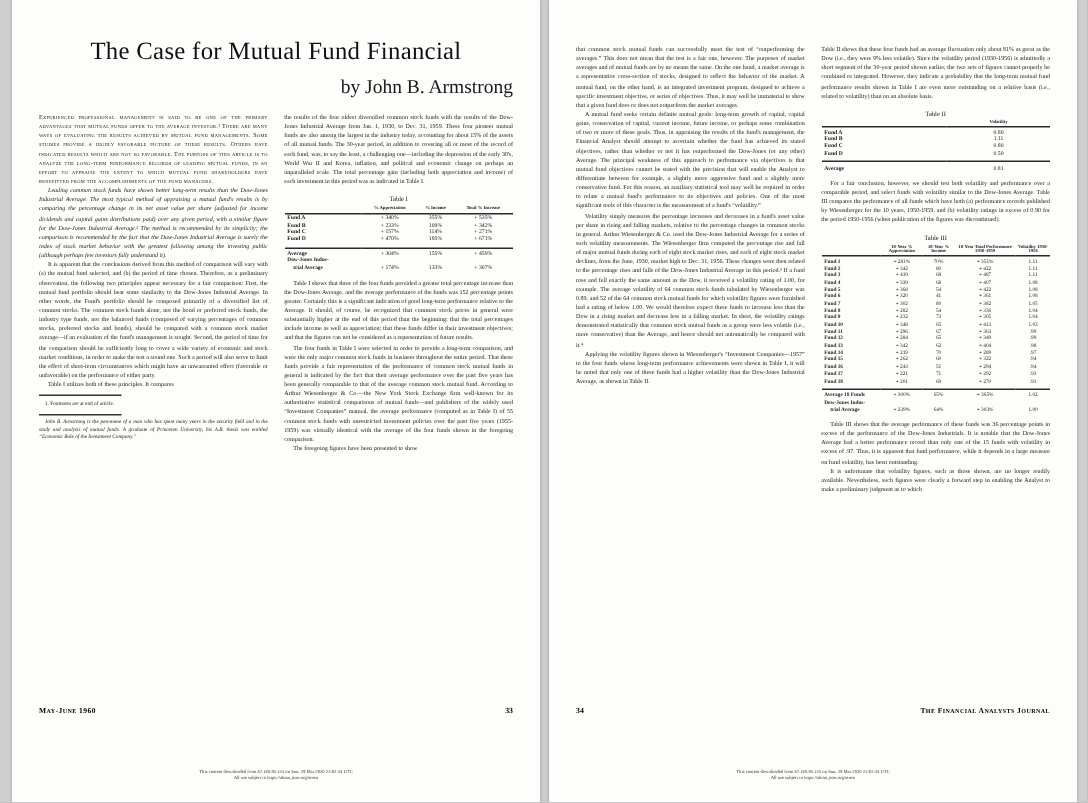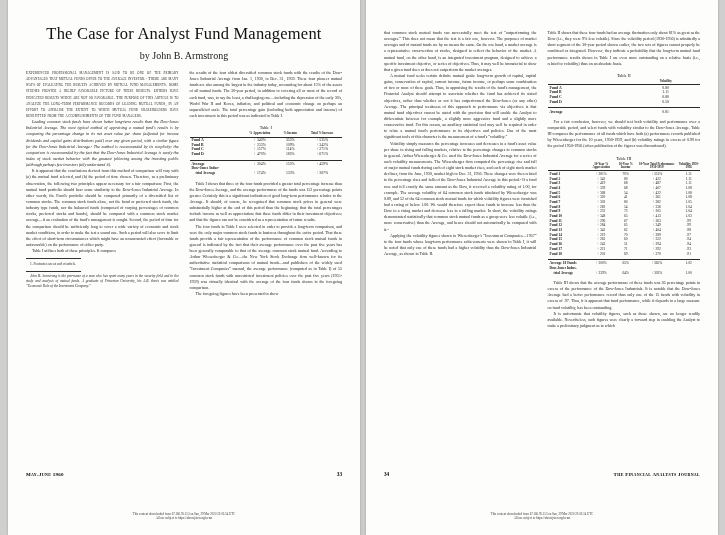--- a/index.html
+++ b/index.html
@@ -5,21 +5,21 @@
   html,body{margin:0;padding:0;background:#b9b9b9;}
   body{font-family:"Liberation Serif",serif;}
   .page{position:relative;width:725px;height:535px;background:#cfcfcf;overflow:hidden;}
   .sheet{position:absolute;top:0;background:#fdfdfb;}
   .sheet.left{left:8px;width:352px;height:535px;box-shadow:0 0 2px rgba(0,0,0,.25);}
   .sheet.right{left:366px;width:352px;height:535px;box-shadow:0 0 2px rgba(0,0,0,.25);}
   .gutter{position:absolute;left:360px;top:0;width:6px;height:535px;background:#cccccc;}
   .inner{position:absolute;left:18px;right:18px;top:16px;}
   h1.title{font-size:16.5px;font-weight:400;letter-spacing:.2px;text-align:center;
            margin:8px 0 6px 0;color:#101010;font-family:"Liberation Serif",serif;}
-  .byline{text-align:center;font-size:10px;color:#1a1a1a;margin:0 0 9px 0;font-style:normal;}
+  .byline{text-align:right;font-size:13px;color:#1a1a1a;margin:0 0 9px 0;font-style:normal;}
   .cols{display:flex;gap:11px;}
   .col{width:calc(50% - 5.5px);}
   p{margin:0 0 0 0;font-size:4.05px;line-height:1.52;text-align:justify;color:#202020;
     text-indent:6px;-webkit-font-smoothing:antialiased;}
   p.noind{text-indent:0;}
   p.it{font-style:italic;}
   .sc{font-variant:small-caps;letter-spacing:.2px;}
   .tbl{margin:6px 0 5px 0;width:100%;}
   .tcap{text-align:center;font-size:4.4px;margin-bottom:2px;color:#161616;}
   table{width:100%;border-collapse:collapse;font-size:3.8px;color:#1b1b1b;}
@@ -46,21 +46,21 @@
 </head>
 <body>
 
 <div class="page">
 
   <div class="gutter"></div>
 
   <div class="sheet left">
     <div class="inner">
 
-      <h1 class="title">The Case for Analyst Fund Management</h1>
+      <h1 class="title">The Case for Mutual Fund Financial</h1>
       <div class="byline">by John B. Armstrong</div>
 
       <div class="cols">
 
         <div class="col">
           <p class="noind"><span class="sc">Experienced professional management is said to be one of the primary advantages that mutual funds offer to the average investor.¹ There are many ways of evaluating the results achieved by mutual fund managements. Some studies provide a highly favorable picture of these results. Others have indicated results which are not so favorable. The purpose of this article is to analyze the long-term performance records of leading mutual funds, in an effort to appraise the extent to which mutual fund shareholders have benefitted from the accomplishments of the fund managers.</span></p>
           <p class="it">Leading common stock funds have shown better long-term results than the Dow-Jones Industrial Average. The most typical method of appraising a mutual fund's results is by comparing the percentage change in its net asset value per share (adjusted for income dividends and capital gains distributions paid) over any given period, with a similar figure for the Dow-Jones Industrial Average.² The method is recommended by its simplicity; the comparison is recommended by the fact that the Dow-Jones Industrial Average is surely the index of stock market behavior with the greatest following among the investing public (although perhaps few investors fully understand it).</p>
           <p>It is apparent that the conclusions derived from this method of comparison will vary with (a) the mutual fund selected, and (b) the period of time chosen. Therefore, as a preliminary observation, the following two principles appear necessary for a fair comparison: First, the mutual fund portfolio should bear some similarity to the Dow-Jones Industrial Average. In other words, the Fund's portfolio should be composed primarily of a diversified list of common stocks. The common stock funds alone, not the bond or preferred stock funds, the industry type funds, nor the balanced funds (composed of varying percentages of common stocks, preferred stocks and bonds), should be compared with a common stock market average—if an evaluation of the fund's management is sought. Second, the period of time for the comparison should be sufficiently long to cover a wide variety of economic and stock market conditions, in order to make the test a sound one. Such a period will also serve to limit the effect of short-term circumstances which might have an unwarranted effect (favorable or unfavorable) on the performance of either party.</p>
           <p>Table I utilizes both of these principles. It compares</p>
 

